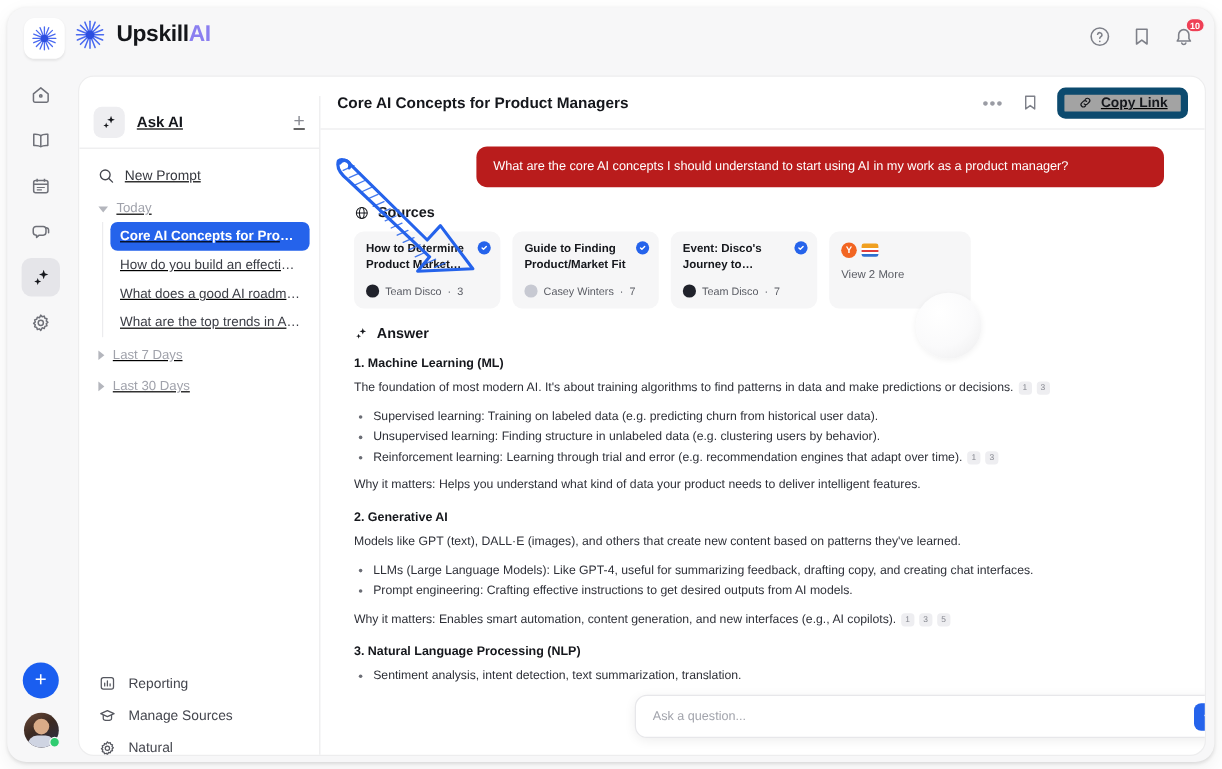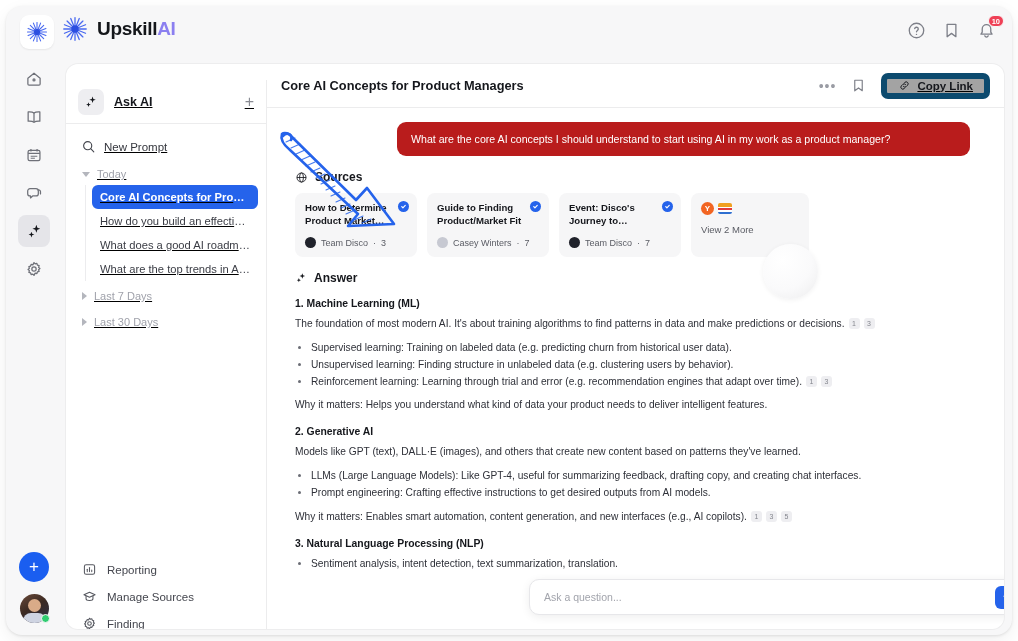--- a/index.html
+++ b/index.html
@@ -360,21 +360,21 @@
             <path d="M10 4.3 17.4 7.6 10 10.9 2.6 7.6z" stroke-linejoin="round"></path>
             <path d="M5.4 9v3.9c0 1.3 2.1 2.3 4.6 2.3s4.6-1 4.6-2.3V9" stroke-linejoin="round"></path>
           </svg>
           <span>Manage Sources</span>
         </div>
         <div class="sb-foot-item">
           <svg width="15" height="15" viewBox="0 0 20 20" fill="none" stroke="#55575f" stroke-width="1.4">
             <circle cx="10" cy="10" r="2.4"></circle>
             <path d="M10 2.9l1.3 1.5 1.9-.6.6 1.9 1.9.6-.6 1.9 1.5 1.3-1.5 1.3.6 1.9-1.9.6-.6 1.9-1.9-.6L10 17.1l-1.3-1.5-1.9.6-.6-1.9-1.9-.6.6-1.9L3.4 10.5l1.5-1.3-.6-1.9 1.9-.6.6-1.9 1.9.6z" stroke-linejoin="round"></path>
           </svg>
-          <span>Finding</span>
+          <span>Natural</span>
         </div>
       </div>
     </div>
 
     <div class="main">
       <div class="main-head">
         <div class="main-title">Core AI Concepts for Product Managers</div>
         <div class="dots">•••</div>
         <div class="hd-ico">
           <svg width="17" height="17" viewBox="0 0 20 20" fill="none" stroke="currentColor" stroke-width="1.4">

